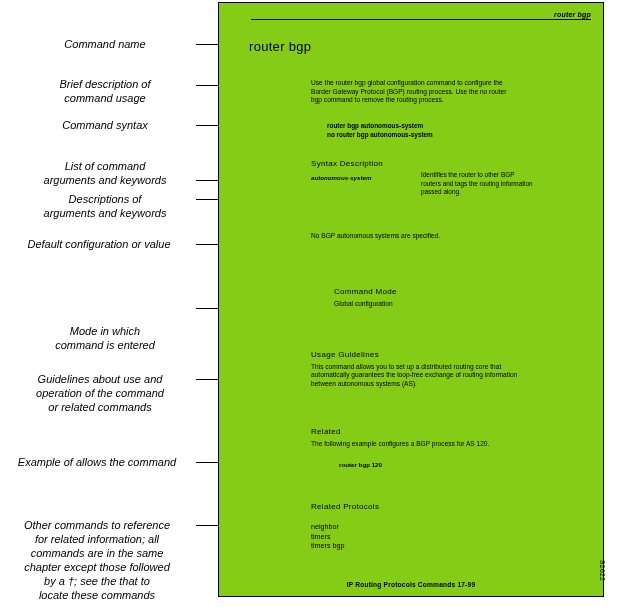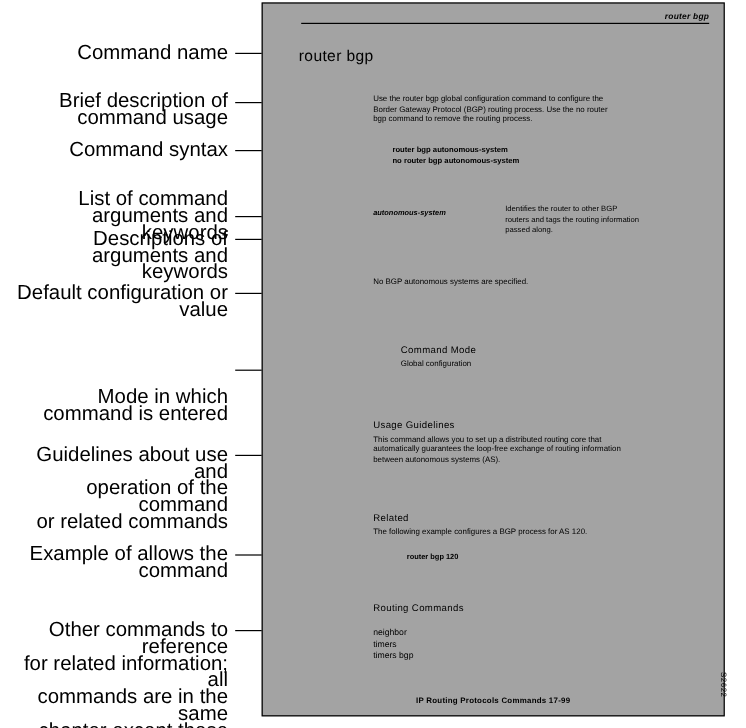--- a/index.html
+++ b/index.html
@@ -12,25 +12,26 @@
     height: 607px;
     position: relative;
     font-family: "Liberation Sans", sans-serif;
     color: #000000;
     overflow: hidden;
   }
 
   
   .annotation {
     position: absolute;
-    text-align: right;
-    font-size: 17px;
+    text-align: center;
+    font-size: 11px;
     line-height: 14px;
     color: #000;
     white-space: pre-line;
+    font-style: italic;
   }
 
   
   .leader {
     position: absolute;
     height: 0;
     border-top: 1px solid #000;
   }
 
   
@@ -52,21 +53,21 @@
   }
 
   
   .page-box {
     position: absolute;
     left: 218px;
     top: 2px;
     width: 386px;
     height: 595px;
     border: 1px solid #000;
-    background: #a3a3a3;
+    background: #84cc16;
     box-sizing: border-box;
   }
 
   .page-header {
     position: absolute;
     right: 12px;
     top: 8px;
     width: 340px;
     text-align: right;
   }
@@ -241,20 +242,23 @@
     <span class="sec-body">Use the router bgp global configuration command to configure the
 Border Gateway Protocol (BGP) routing process. Use the no router
 bgp command to remove the routing process.</span>
   </div>
 
   <div class="syntax-block">
     <span class="ln">router bgp autonomous-system</span>
     <span class="ln">no router bgp autonomous-system</span>
   </div>
 
+  <div class="sec" style="top:157px; width:260px;">
+    <span class="sec-head">Syntax Description</span>
+  </div>
   <div class="arg-name">autonomous-system</div>
   <div class="arg-desc">
     <span class="sec-body">Identifies the router to other BGP
 routers and tags the routing information
 passed along.</span>
   </div>
 
   <div class="sec" style="top:229px; width:260px;">
     <span class="sec-body">No BGP autonomous systems are specified.</span>
   </div>
@@ -271,21 +275,21 @@
 between autonomous systems (AS).</span>
   </div>
 
   <div class="sec" style="top:425px; width:272px;">
     <span class="sec-head">Related</span>
     <span class="sec-body">The following example configures a BGP process for AS 120.</span>
   </div>
   <div class="example-cmd">router bgp 120</div>
 
   <div class="sec" style="top:500px; width:260px;">
-    <span class="sec-head">Routing Commands</span>
+    <span class="sec-head">Related Protocols</span>
   </div>
   <div class="related-list">
     <span>neighbor</span>
     <span>timers</span>
     <span>timers bgp</span>
   </div>
 
   <div class="page-footer">IP Routing Protocols Commands 17-99</div>
 </div>
 

